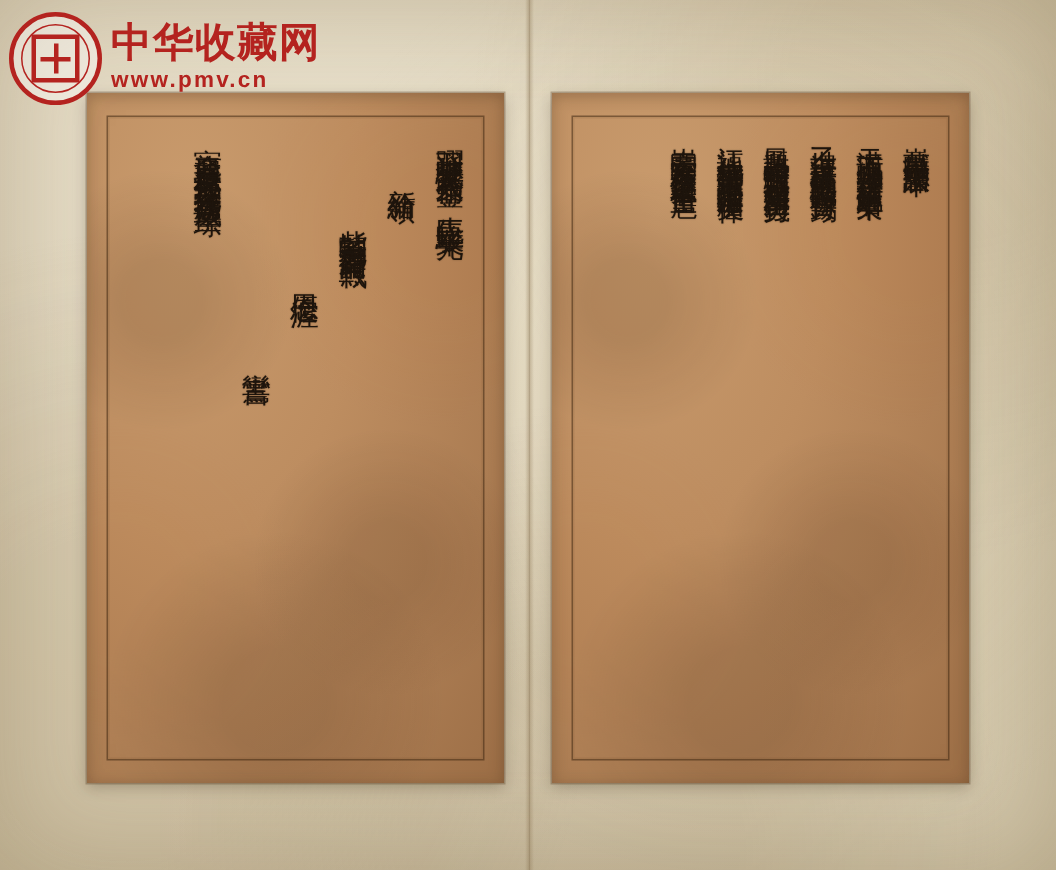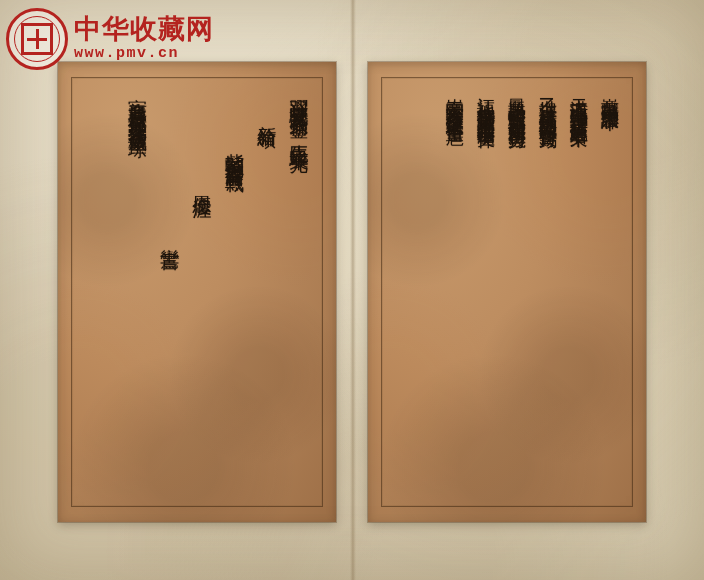--- a/index.html
+++ b/index.html
@@ -192,21 +192,21 @@
   .wm-title {
     font-family: "DejaVu Serif", serif;
     font-size: 27px;
     font-weight: bold;
     color: #b4231f;
     letter-spacing: 1px;
     line-height: 1.05;
     white-space: nowrap;
   }
   .wm-url {
-    font-family: Liberation Mono, monospace;
+    font-family: Liberation Sans, sans-serif;
     font-size: 15px;
     font-weight: bold;
     color: #b4231f;
     letter-spacing: 1.5px;
     line-height: 1.2;
     margin-top: 2px;
     white-space: nowrap;
   }
 
   

